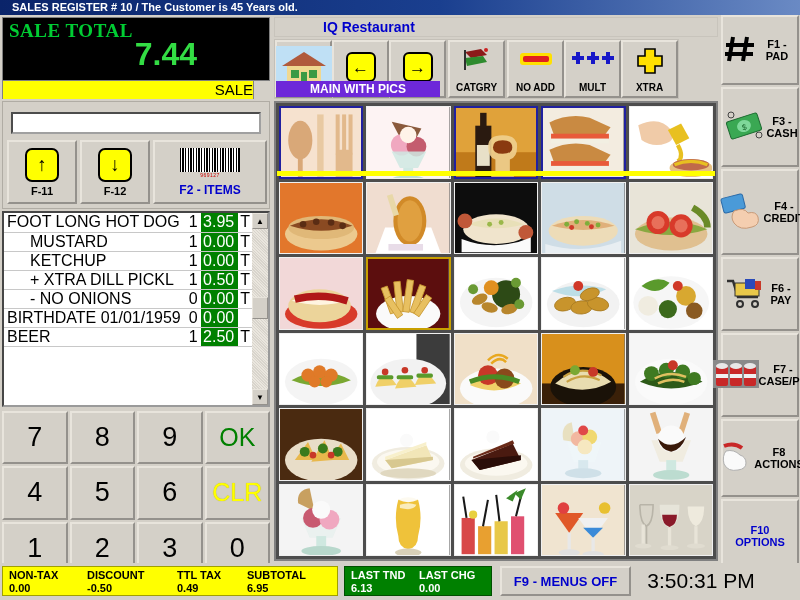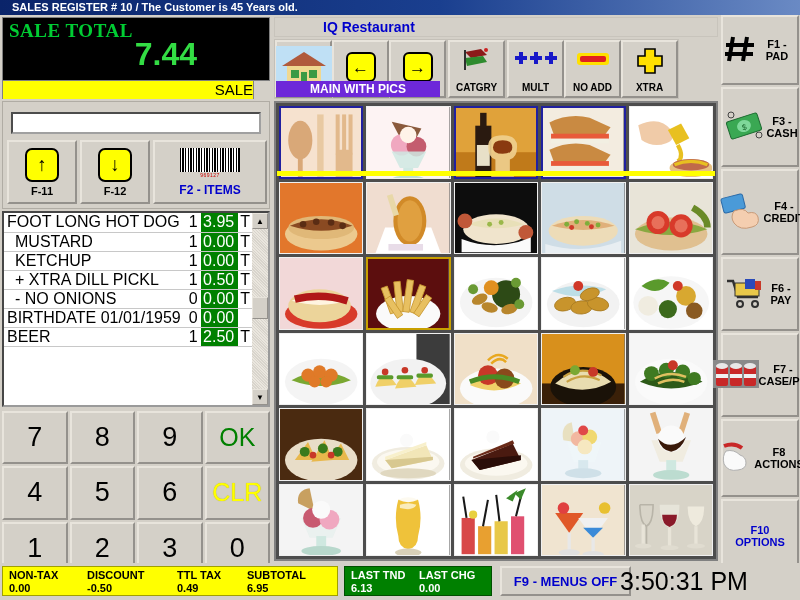--- a/index.html
+++ b/index.html
@@ -81,21 +81,21 @@
   }
   .itemtable{width:248px;border-collapse:collapse;font-size:16px;}
   .itemtable td{
     border-bottom:1px solid #c8c8c8;height:19px;padding:0 2px;
     font-family:"Liberation Sans",sans-serif;color:#000;white-space:nowrap;
   }
   td.c-desc{width:144px;padding-left:3px;}
   td.c-qty{width:42px;text-align:left;padding-left:6px;}
   td.c-amt{width:52px;text-align:right;background:#008000;color:#fff;padding-right:4px;}
   td.c-tax{width:12px;text-align:center;}
-  tr.sub td.c-desc{padding-left:11px;}
+  tr.sub td.c-desc{padding-left:26px;}
 
   .vscroll{
     position:absolute;right:0;top:0;width:16px;height:100%;
     background:repeating-linear-gradient(45deg,#d8d4cc 0 1px,#eae6de 1px 2px);
   }
   .vscroll .arw{
     width:16px;height:16px;background:#d4d0c8;border:1px outset #e8e4dc;
     display:flex;align-items:center;justify-content:center;font-size:8px;color:#000;
   }
   .vscroll .arw.bot{position:absolute;bottom:0;left:0;}
@@ -175,22 +175,22 @@
     position:absolute;left:344px;top:3px;width:148px;height:30px;background:#008000;
     border:1px solid #005000;color:#fff;
   }
   .lasttnd .tcell{color:#fff;}
   .f9btn{
     position:absolute;left:500px;top:3px;width:131px;height:30px;background:#d4d0c8;
     border:2px outset #e8e4dc;color:#0000cc;font-weight:bold;font-size:13px;
     display:flex;align-items:center;justify-content:center;
   }
   .clock{
-    position:absolute;left:609px;top:3px;width:150px;height:30px;
-    font-size:25px;color:#000;display:flex;align-items:center;justify-content:center;
+    position:absolute;left:626px;top:3px;width:150px;height:30px;
+    font-size:21px;color:#000;display:flex;align-items:center;justify-content:center;
     font-family:"Liberation Sans",sans-serif;
   }
 </style>
 </head>
 <body>
 
 <div id="app">
 
   <div class="titlebar">
     <span>SALES REGISTER # 10  / The Customer is 45 Years old.</span>
@@ -340,38 +340,38 @@
             <polygon points="4,12 22,10 26,16 6,20" fill="#2e8b2e"></polygon>
             <rect x="3" y="4" width="2" height="20" fill="#303030"></rect>
             <circle cx="25" cy="4" r="2" fill="#cc2020"></circle>
           </svg>
           <div class="cap">CATGRY</div>
         </div>
       </div>
 
       <div class="tgrp">
         <div class="tbtn">
+          <svg width="44" height="26" viewBox="0 0 44 26">
+            <rect x="6" y="7" width="32" height="12" rx="3" fill="#ffe000"></rect>
+            <rect x="9" y="10" width="26" height="6" rx="2" fill="#e02020"></rect>
+          </svg>
+          <div class="cap">NO ADD</div>
+        </div>
+        <div class="tbtn">
           <svg width="46" height="26" viewBox="0 0 46 26">
             <g fill="#1818c8">
               <rect x="2" y="10" width="12" height="4"></rect>
                 <rect x="6" y="6" width="4" height="12"></rect>
               <rect x="17" y="10" width="12" height="4"></rect>
                 <rect x="21" y="6" width="4" height="12"></rect>
               <rect x="32" y="10" width="12" height="4"></rect>
                 <rect x="36" y="6" width="4" height="12"></rect>
             </g>
           </svg>
           <div class="cap">MULT</div>
-        </div>
-        <div class="tbtn">
-          <svg width="44" height="26" viewBox="0 0 44 26">
-            <rect x="6" y="7" width="32" height="12" rx="3" fill="#ffe000"></rect>
-            <rect x="9" y="10" width="26" height="6" rx="2" fill="#e02020"></rect>
-          </svg>
-          <div class="cap">NO ADD</div>
         </div>
         <div class="tbtn">
           <svg width="34" height="30" viewBox="0 0 34 30">
             <polygon points="12,3 22,3 22,10 29,10 29,20 22,20 22,27 12,27 12,20 5,20 5,10 12,10" fill="#ffe000" stroke="#000" stroke-width="1.6"></polygon>
           </svg>
           <div class="cap">XTRA</div>
         </div>
       </div>
     </div>
 

